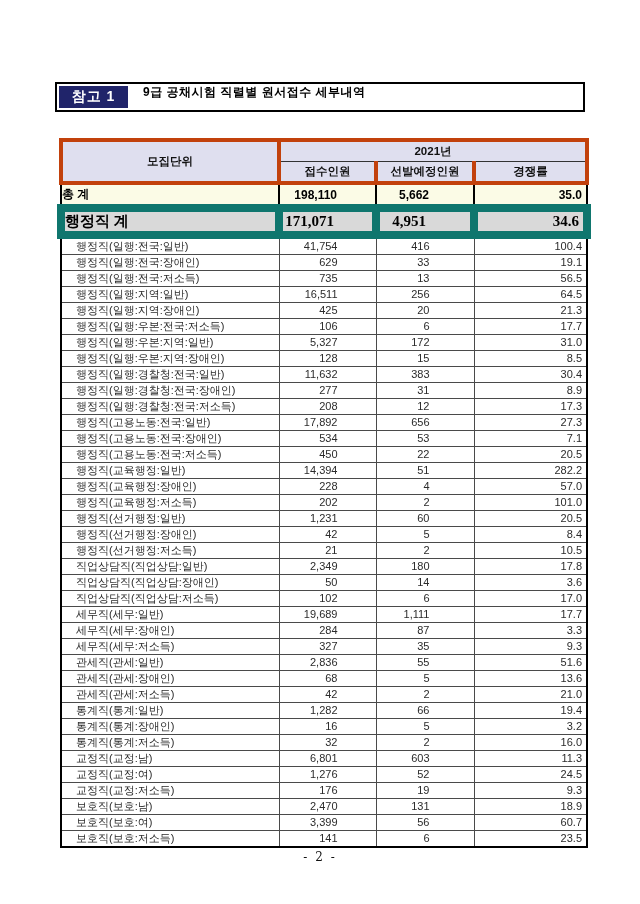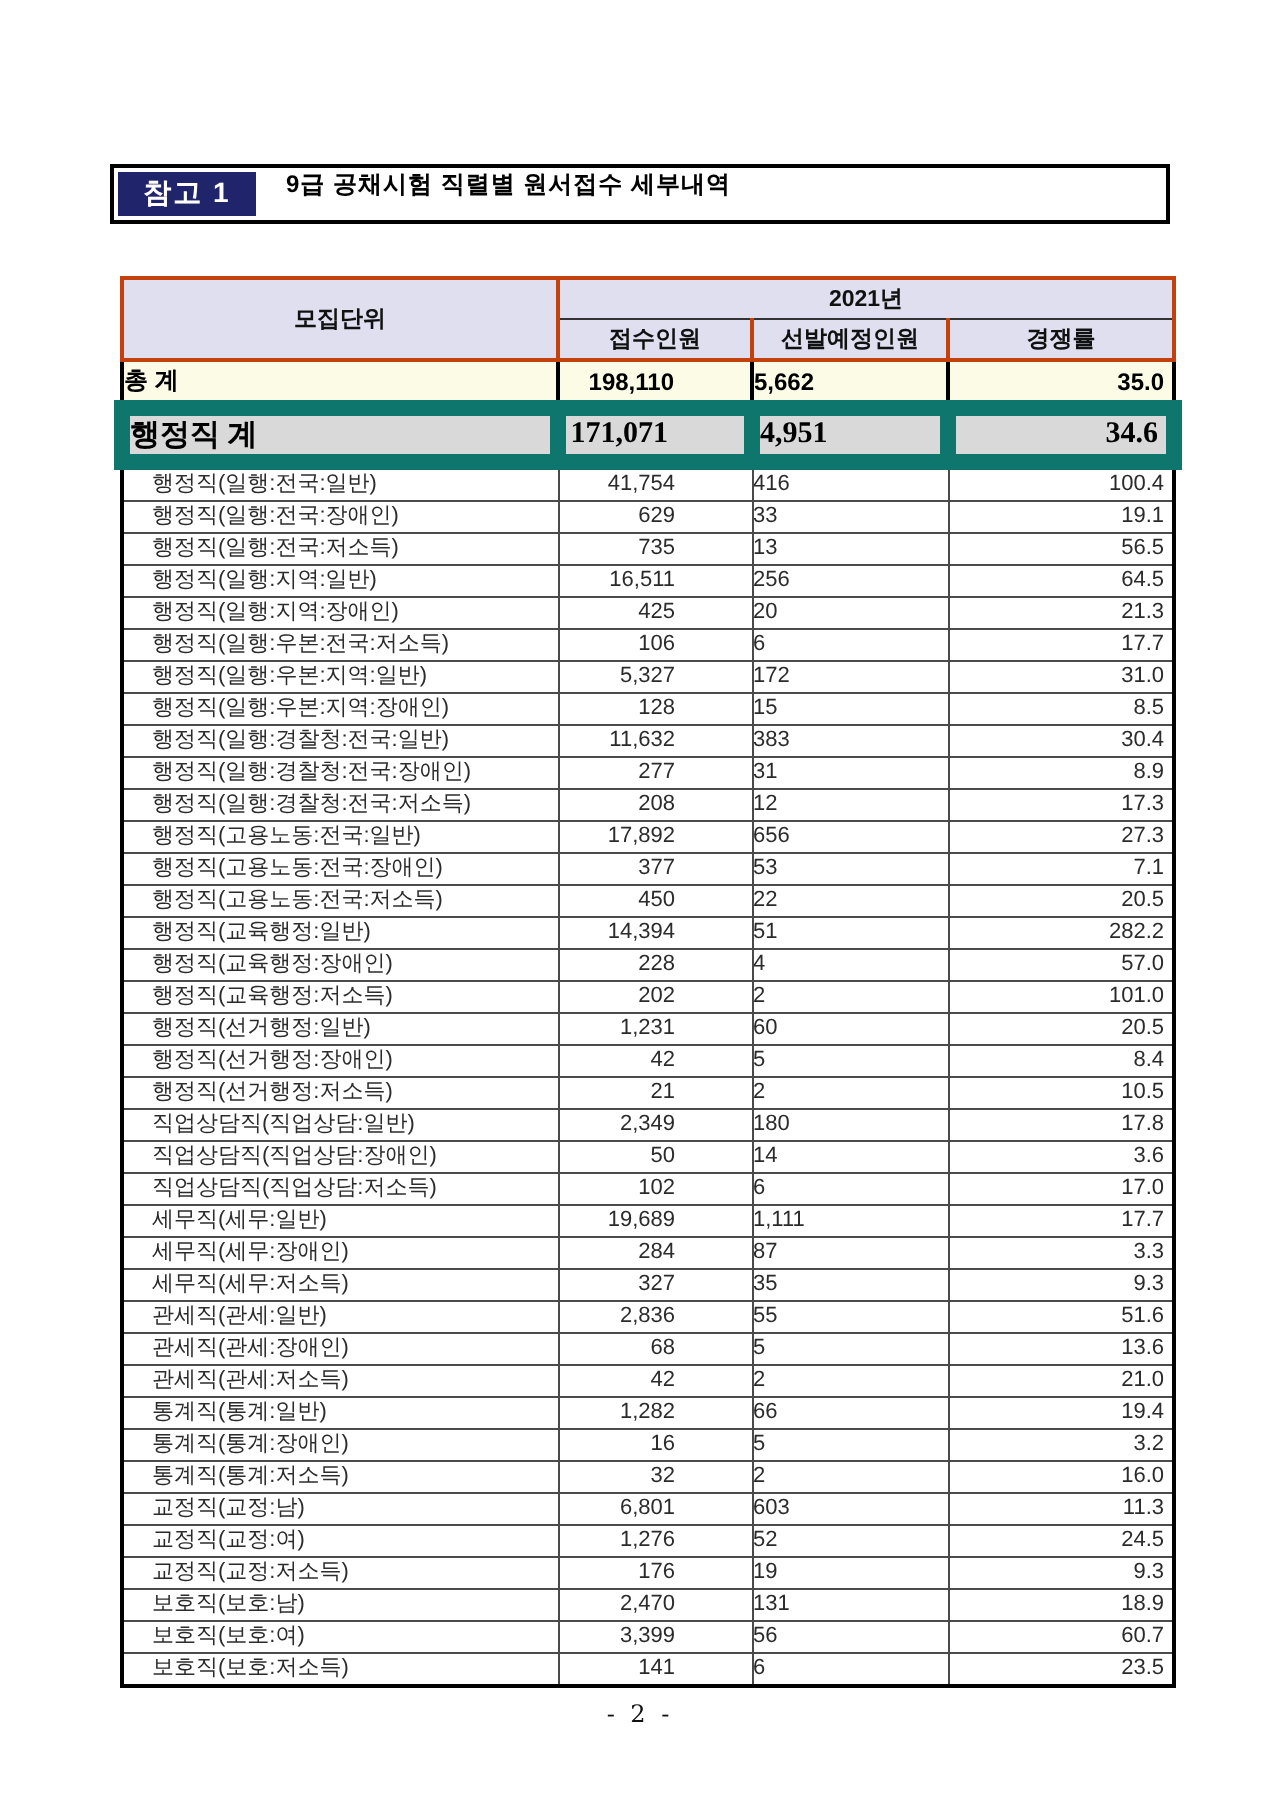--- a/index.html
+++ b/index.html
@@ -65,21 +65,21 @@
     padding: 0;
     overflow: hidden;
     white-space: nowrap;
   }
   .tbl thead th {
     background: var(--header_bg, #dfdfef);
     font-weight: bold;
     font-size: 11.5px;
     color: #111111;
     height: 19px;
-    border: 2px solid #c2410c;
+    border: 4px solid #c2410c;
     text-align: center;
   }
   .tbl thead th.th-year { border-bottom: 1px solid #333333; }
   .tbl thead th.th-sub  { border-top: 1px solid #333333; }
   .tbl thead { border-bottom: 2px solid #000000; }
 
   .tbl td { border: 1px solid #4a4a4a; }
 
   .row-total td {
     background: var(--total_row_bg, #fbfbe6);
@@ -103,21 +103,21 @@
     height: 15px;
     line-height: 15px;
     color: #2b2b2b;
   }
 
   
   .tbl td:nth-child(1) { text-align: left;  padding-left: 14px; }
   .row-total td:nth-child(1),
   .row-subtotal td:nth-child(1) { text-align: left; padding-left: 0; }
   .tbl td:nth-child(2) { text-align: right; padding-right: 38px; }
-  .tbl td:nth-child(3) { padding-right: 44px; }
+  .tbl td:nth-child(3) { text-align: right; padding-right: 44px; }
   .tbl td:nth-child(4) { text-align: right; padding-right: 4px; }
 
   
   .footer {
     position: absolute;
     left: 0;
     top: 850px;
     width: 100%;
     text-align: center;
     font-family: "DejaVu Serif", serif;
@@ -234,21 +234,21 @@
           <td>17.3</td>
         </tr>
         <tr class="row-data">
           <td>행정직(고용노동:전국:일반)</td>
           <td>17,892</td>
           <td>656</td>
           <td>27.3</td>
         </tr>
         <tr class="row-data">
           <td>행정직(고용노동:전국:장애인)</td>
-          <td>377</td>
+          <td>534</td>
           <td>53</td>
           <td>7.1</td>
         </tr>
         <tr class="row-data">
           <td>행정직(고용노동:전국:저소득)</td>
           <td>450</td>
           <td>22</td>
           <td>20.5</td>
         </tr>
         <tr class="row-data">

